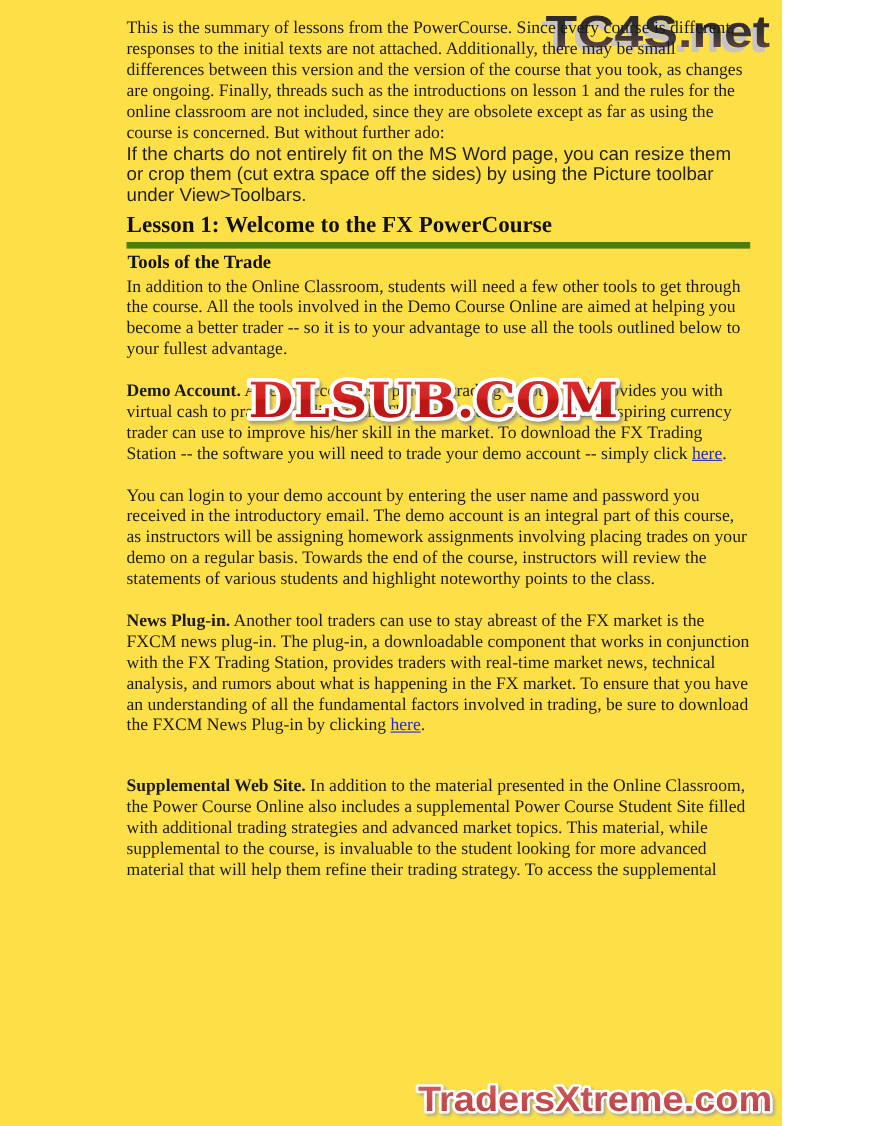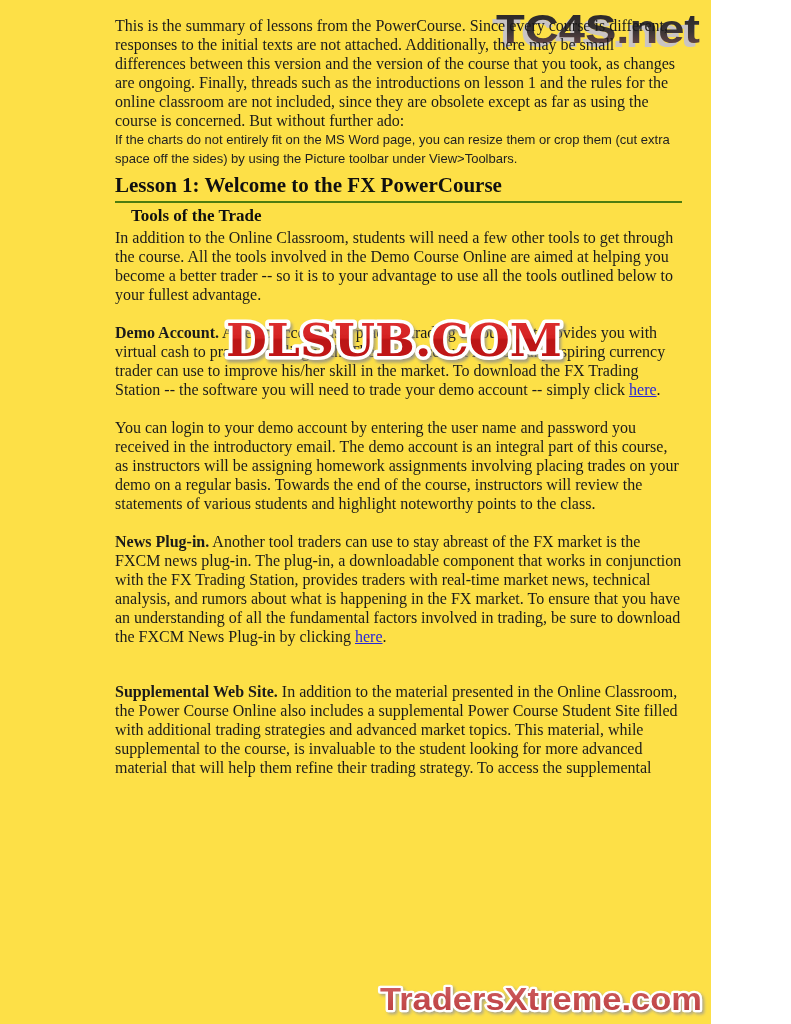--- a/index.html
+++ b/index.html
@@ -28,33 +28,33 @@
     letter-spacing:.2px;
   }
   p.serif{
     margin:19px 0 0 0;
     font-size:16px;line-height:19px;
   }
   p.first{margin-top:16px;}
   p.sans-note{
     margin:0;
     font-family:"Liberation Sans", sans-serif;
-    font-size:13px;line-height:19px;
+    font-size:17px;line-height:19px;
     color:#222222;
   }
   h2.lesson{
     margin:5px 0 0 0;
     font-size:21px;line-height:25px;
     font-weight:bold;
-    border-bottom:2px solid #4d7c0f;
+    border-bottom:6px solid #4d7c0f;
     padding-bottom:3px;
     color:#101010;
   }
   h3.tools{
-    margin:3px 0 0 16px;
+    margin:3px 0 0 1px;
     font-size:17px;line-height:20px;
     font-weight:bold;
     color:#101010;
   }
   p.tight{margin-top:2px;}
   .lead{font-weight:bold;}
   a.doclink{color:#2727d8;cursor:pointer;}
   
   .demo-wrap{position:relative;}
   .watermark{

